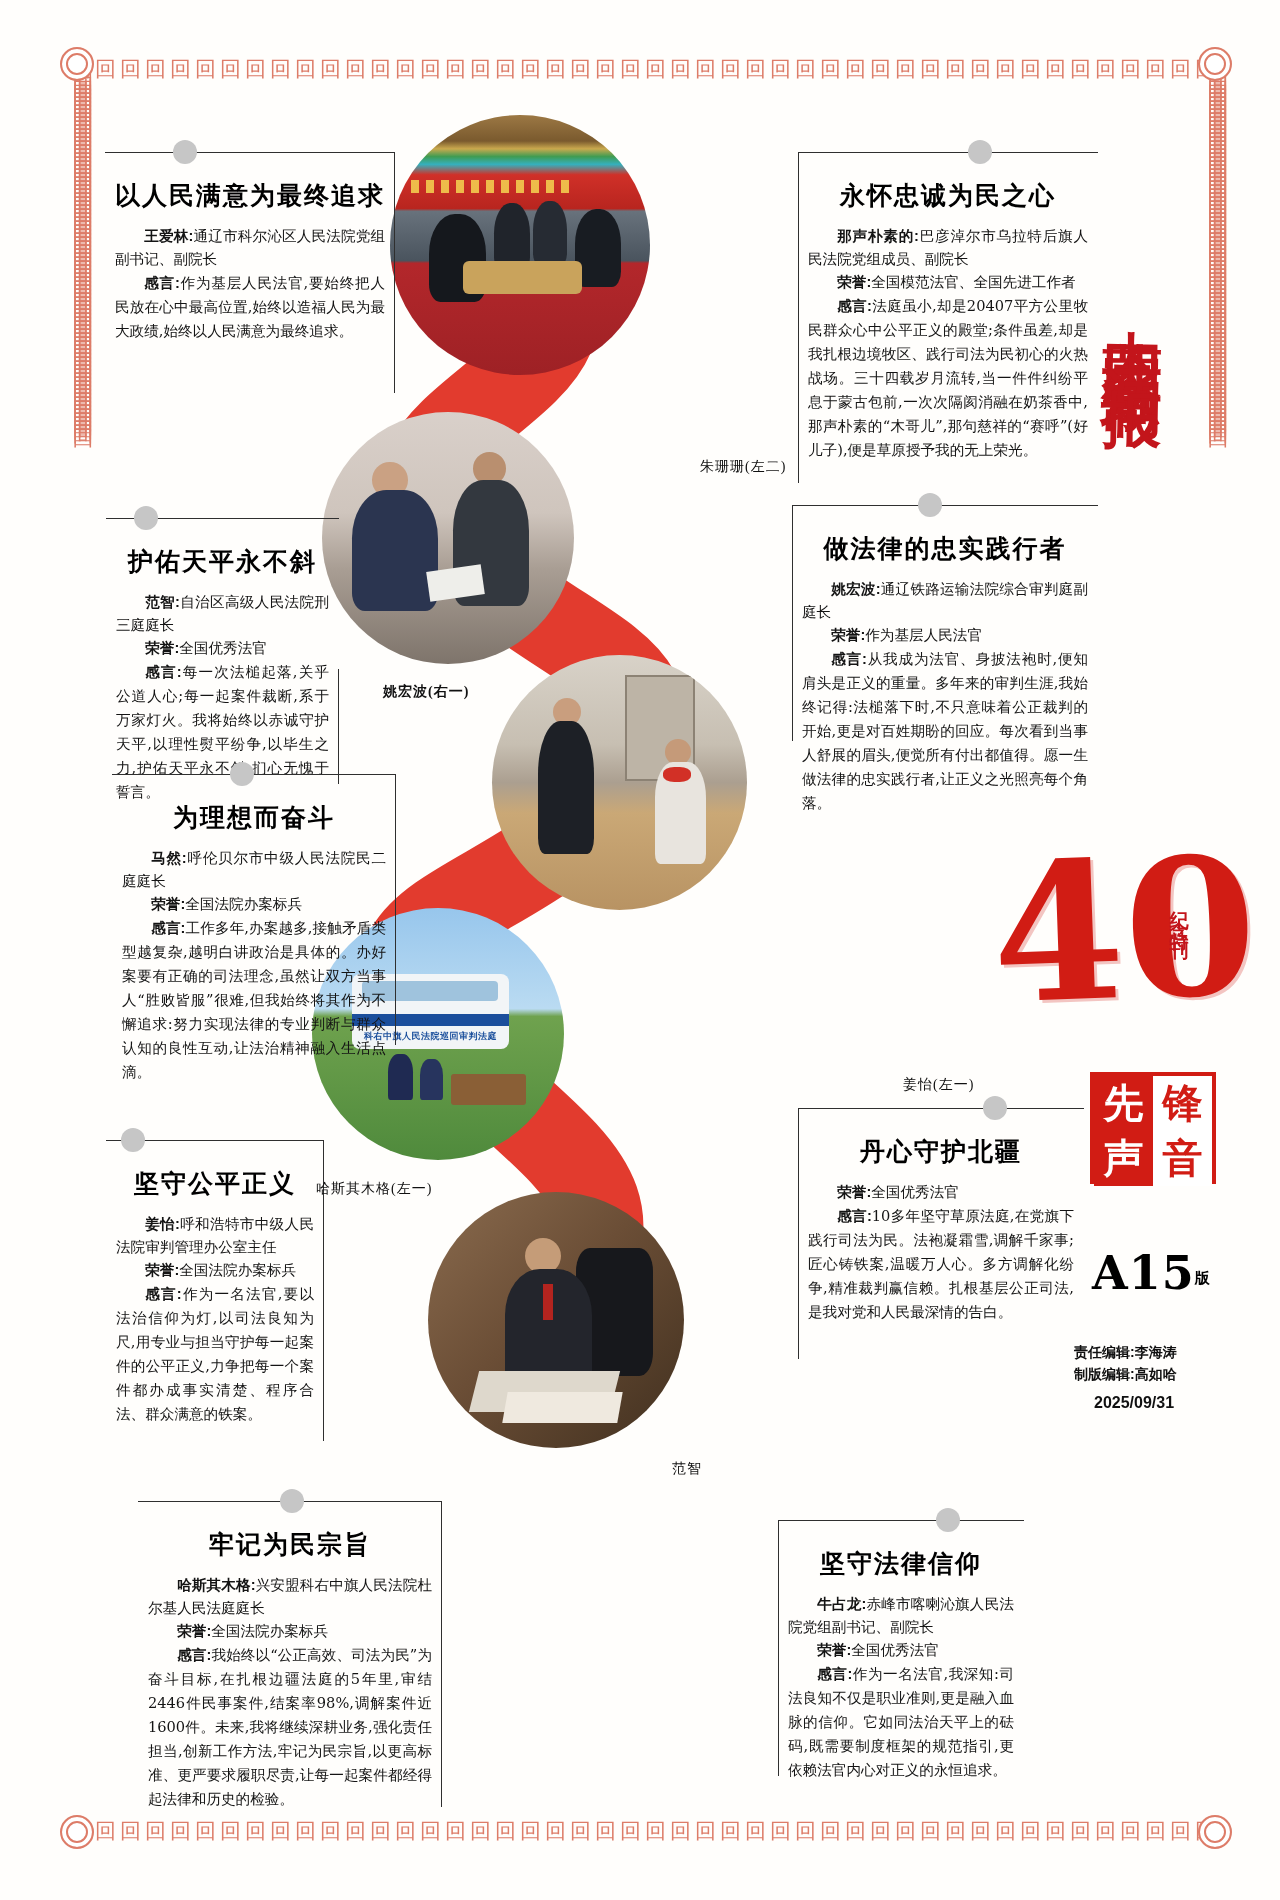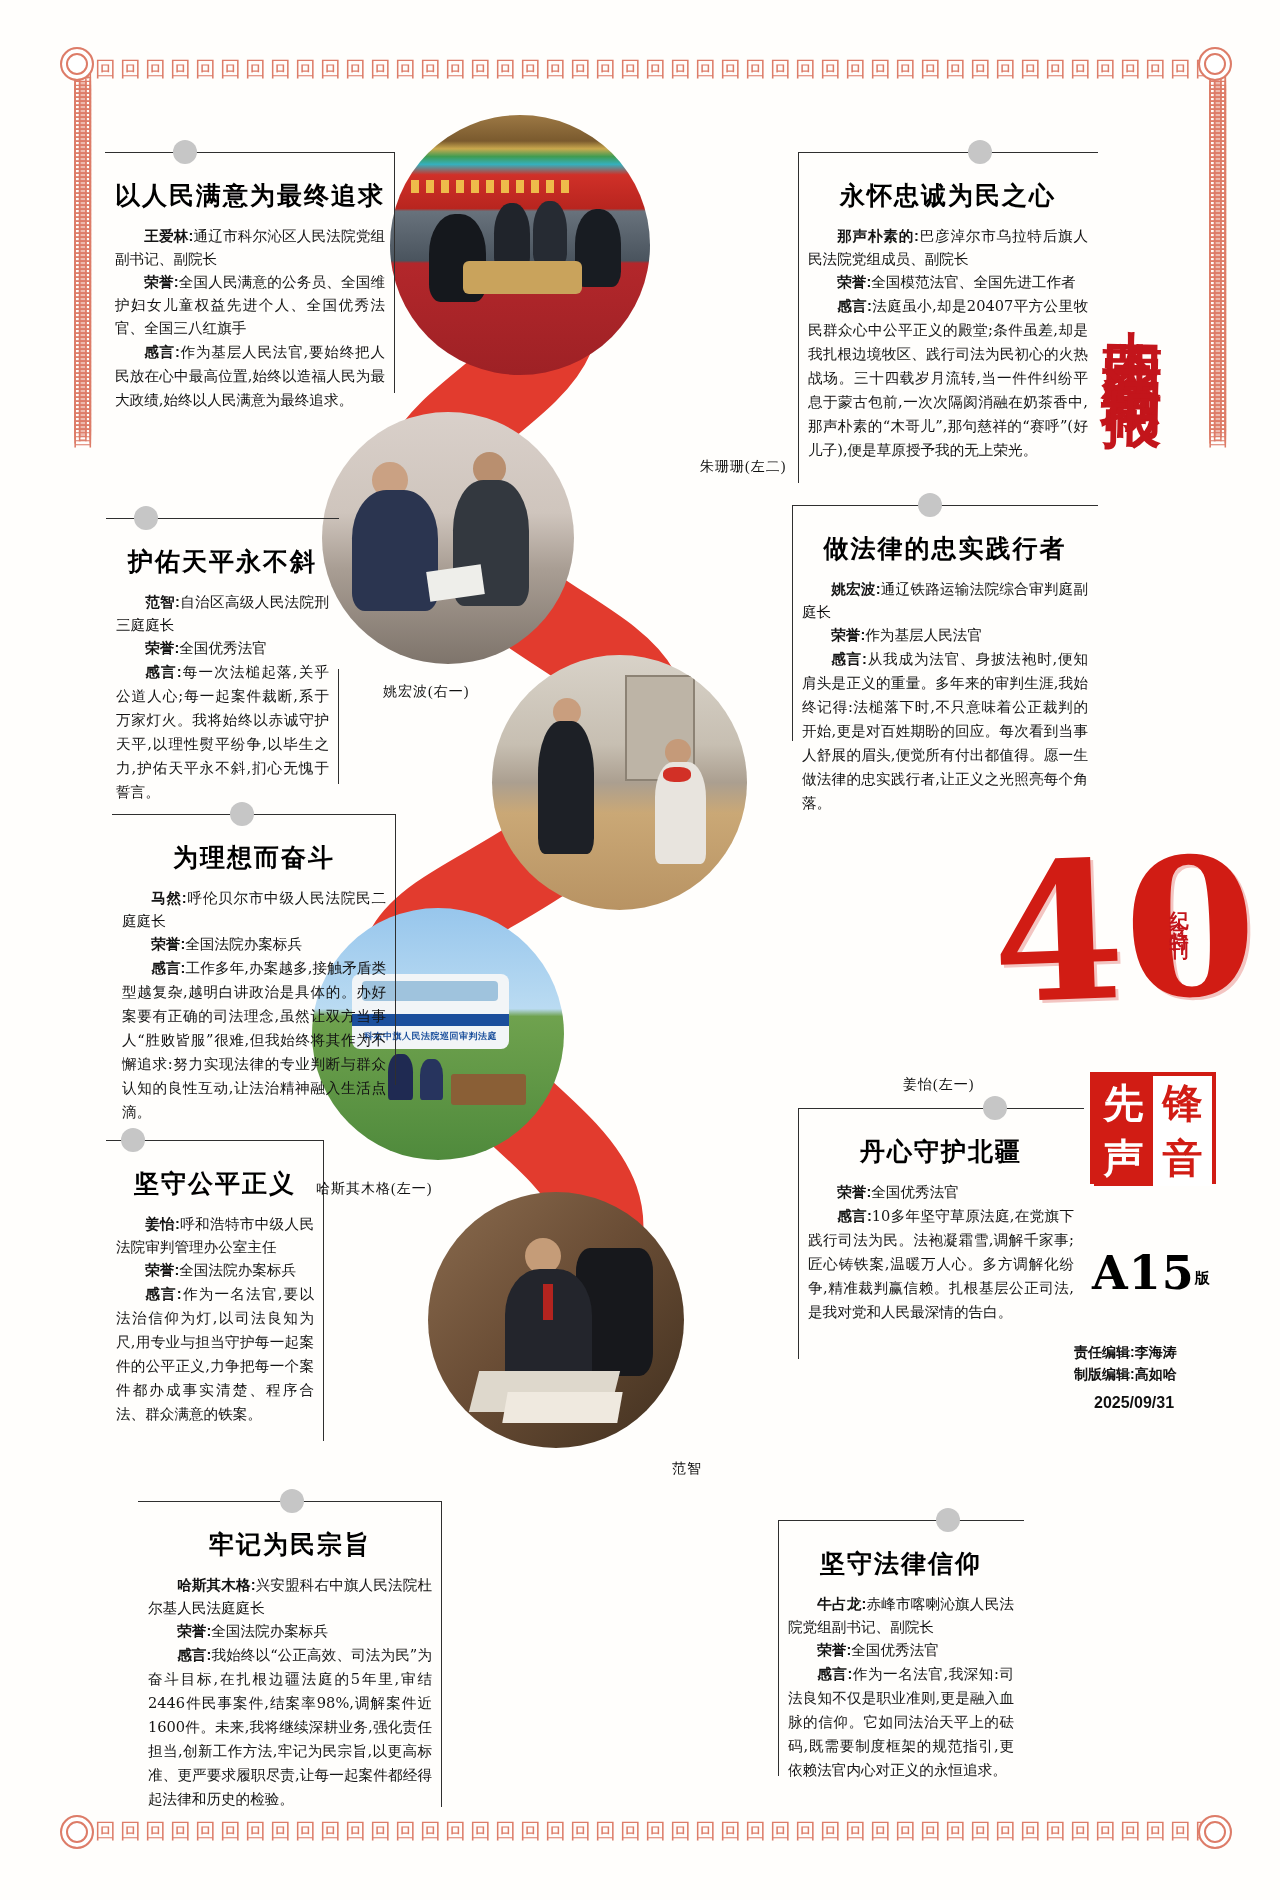--- a/index.html
+++ b/index.html
@@ -126,31 +126,30 @@
        background:linear-gradient(135deg,#8a6b4e 0%,#6b4e36 45%,#41301f 100%);">
     <div class="abs" style="left:58%;top:22%;width:30%;height:50%;background:#17181c;border-radius:18%;"></div>
     <div class="abs" style="left:38%;top:18%;width:14%;height:14%;background:#c59c78;border-radius:50%;"></div>
     <div class="abs" style="left:30%;top:30%;width:34%;height:45%;background:#23252c;border-radius:40% 40% 12% 12%;"></div>
     <div class="abs" style="left:45%;top:36%;width:4%;height:14%;background:#b3241f;"></div>
     <div class="abs" style="left:18%;top:70%;width:55%;height:16%;background:#ded8cc;transform:skewX(-14deg);"></div>
     <div class="abs" style="left:30%;top:78%;width:45%;height:12%;background:#efe9df;transform:skewX(-10deg);"></div>
   </div>
 
   <div class="caption" style="left:700px;top:458px;">朱珊珊(左二)</div>
-  <div class="caption" style="left:383px;top:683px;">姚宏波(右一)</div>
+  <div class="caption" style="left:383px;top:683px;font-weight:bold;">姚宏波(右一)</div>
   <div class="caption" style="left:903px;top:1076px;text-align:right;">姜怡(左一)</div>
   <div class="caption" style="left:316px;top:1180px;">哈斯其木格(左一)</div>
   <div class="caption" style="left:672px;top:1460px;">范智</div>
 
   <div class="block" style="left:105px;top:152px;width:290px;">
     <div class="dot" style="left:68px;"></div>
     <div class="vline vl-r" style="top:0;height:240px;"></div>
     <div class="b-title">以人民满意为最终追求</div>
     <p><b>王爱林:</b><span>通辽市科尔沁区人民法院党组副书记、副院长</span></p>
-    <p><b>荣誉:</b><span>全国人民满意的公务员、全国维护妇女儿童权益先进个人、全国优秀法官、全国三八红旗手</span></p>
     <p class="quote"><b>感言:</b><span>作为基层人民法官,要始终把人民放在心中最高位置,始终以造福人民为最大政绩,始终以人民满意为最终追求。</span></p>
   </div>
 
   <div class="block" style="left:798px;top:152px;width:300px;">
     <div class="dot" style="left:170px;"></div>
     <div class="vline vl-l" style="top:0;height:330px;"></div>
     <div class="b-title">永怀忠诚为民之心</div>
     <p><b>那声朴素的:</b><span>巴彦淖尔市乌拉特后旗人民法院党组成员、副院长</span></p>
     <p><b>荣誉:</b><span>全国模范法官、全国先进工作者</span></p>
     <p class="quote"><b>感言:</b><span>法庭虽小,却是20407平方公里牧民群众心中公平正义的殿堂;条件虽差,却是我扎根边境牧区、践行司法为民初心的火热战场。三十四载岁月流转,当一件件纠纷平息于蒙古包前,一次次隔阂消融在奶茶香中,那声朴素的“木哥儿”,那句慈祥的“赛呼”(好儿子),便是草原授予我的无上荣光。</span></p>
@@ -167,21 +166,21 @@
 
   <div class="block" style="left:792px;top:505px;width:306px;">
     <div class="dot" style="left:126px;"></div>
     <div class="vline vl-l" style="top:0;height:235px;"></div>
     <div class="b-title">做法律的忠实践行者</div>
     <p><b>姚宏波:</b><span>通辽铁路运输法院综合审判庭副庭长</span></p>
     <p><b>荣誉:</b><span>作为基层人民法官</span></p>
     <p class="quote"><b>感言:</b><span>从我成为法官、身披法袍时,便知肩头是正义的重量。多年来的审判生涯,我始终记得:法槌落下时,不只意味着公正裁判的开始,更是对百姓期盼的回应。每次看到当事人舒展的眉头,便觉所有付出都值得。愿一生做法律的忠实践行者,让正义之光照亮每个角落。</span></p>
   </div>
 
-  <div class="block" style="left:112px;top:814px;width:284px;">
+  <div class="block" style="left:112px;top:774px;width:284px;">
     <div class="dot" style="left:118px;"></div>
     <div class="vline vl-r" style="top:0;height:270px;"></div>
     <div class="b-title">为理想而奋斗</div>
     <p><b>马然:</b><span>呼伦贝尔市中级人民法院民二庭庭长</span></p>
     <p><b>荣誉:</b><span>全国法院办案标兵</span></p>
     <p class="quote"><b>感言:</b><span>工作多年,办案越多,接触矛盾类型越复杂,越明白讲政治是具体的。办好案要有正确的司法理念,虽然让双方当事人“胜败皆服”很难,但我始终将其作为不懈追求:努力实现法律的专业判断与群众认知的良性互动,让法治精神融入生活点滴。</span></p>
   </div>
 
   <div class="block" style="left:106px;top:1122px;width:218px;margin-top:18px;">
     <div class="dot" style="left:15px;"></div>

